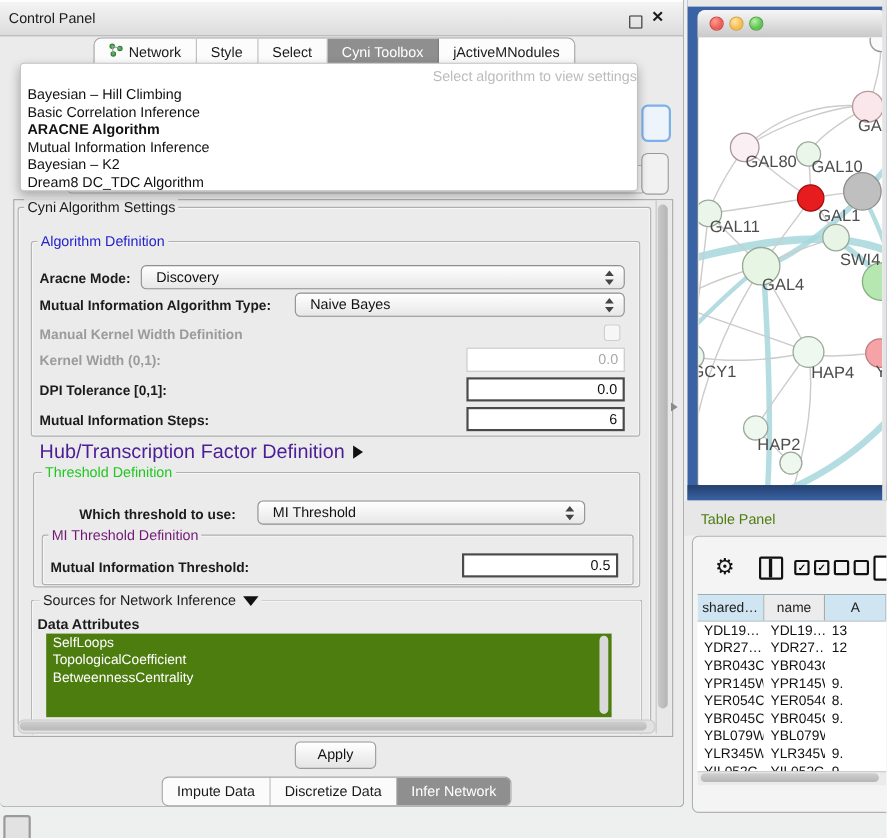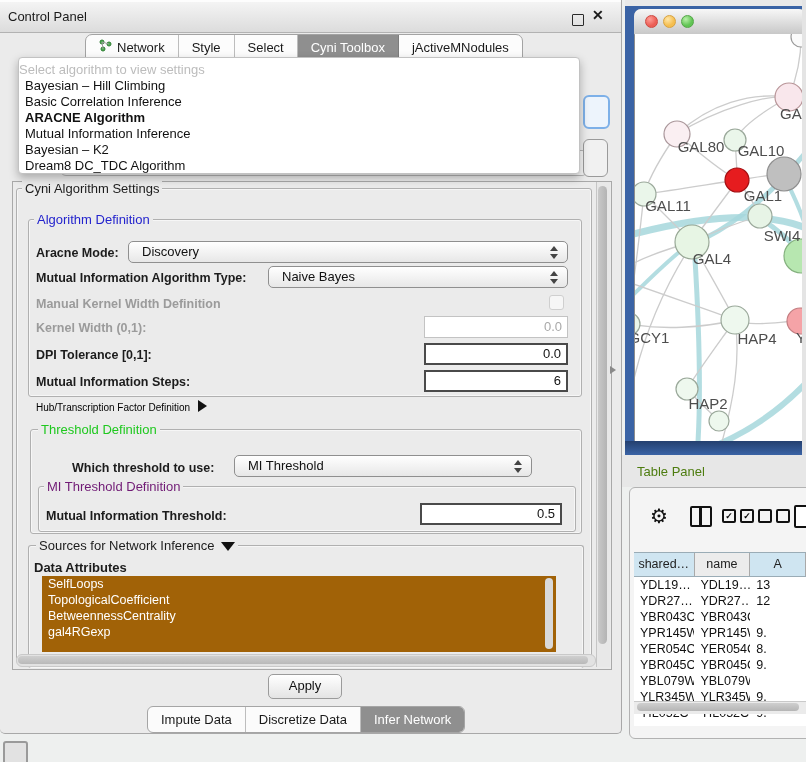--- a/index.html
+++ b/index.html
@@ -20,21 +20,21 @@
   #top-tabs{left:85px;top:34px;height:25px;display:flex;border:1px solid #a3a3a3;border-radius:7px 7px 0 0;
       background:#fcfcfc;overflow:hidden;}
   .tab{padding:0 13px;line-height:24px;font-size:13px;color:#1a1a1a;border-right:1px solid #bdbdbd;
       display:flex;align-items:center;gap:5px;white-space:nowrap;}
   .tab:last-child{border-right:none;}
   .tab.sel{background:#8f8f8f;color:#fff;border-right-color:#7d7d7d;}
 
   
   #algo-dd{left:18px;top:57px;width:560px;height:115px;background:#fff;border:1px solid #c2c2c2;
       border-radius:4px;box-shadow:0 4px 10px rgba(0,0,0,.28);z-index:30;}
-  #algo-placeholder{left:0;top:4px;width:560px;text-align:left;font-size:13px;color:#bcbcbc;}
+  #algo-placeholder{left:0;top:4px;width:560px;text-align:right;font-size:13px;color:#bcbcbc;}
   #algo-list{left:6px;top:20px;width:548px;}
   .algo-item{font-size:13px;color:#111;height:16px;line-height:16px;white-space:nowrap;}
   .algo-item.sel{font-weight:700;}
 
   
   #ghost-combo{left:60px;top:150px;width:528px;height:26px;border:1px solid #b4b4b4;border-radius:6px;
       background:#f4f4f4;z-index:5;font-size:13px;color:#cccccc;line-height:26px;padding-left:14px;box-sizing:border-box;}
   #focus-btn{left:583px;top:95px;width:23px;height:30px;border:2px solid #7db0e8;border-radius:6px;background:#edf4fc;z-index:6;}
   #plain-btn{left:583px;top:139px;width:23px;height:36px;border:1px solid #9a9a9a;border-radius:6px;background:#f1f1f1;z-index:6;}
 
@@ -101,21 +101,21 @@
       border-radius:6px 0 0 6px;box-sizing:border-box;}
   .tool-icon{top:506px;color:#111;}
   #gear-icon{left:650px;font-size:20px;line-height:20px;}
   #cols-icon{left:690px;width:18px;height:17px;border:2.5px solid #111;border-radius:2px;}
   #cols-icon div{position:absolute;left:7px;top:0;width:2.5px;height:17px;background:#111;}
   .cb{width:10px;height:10px;border:2px solid #111;border-radius:2px;font-size:9px;font-weight:700;
       line-height:10px;text-align:center;display:inline-block;}
   #cb-checked{left:722px;top:509px;display:flex;gap:4px;}
   #cb-unchecked{left:758px;top:509px;display:flex;gap:4px;}
   #page-icon{left:794px;top:505px;width:14px;height:19px;border:2px solid #111;border-radius:2px;background:#fff;}
-  #nt{left:634px;top:540px;width:172px;height:174px;background:#fff;overflow:hidden;margin-top:12px;}
+  #nt{left:634px;top:540px;width:172px;height:174px;background:#fff;overflow:hidden;}
   #nt-header{display:flex;height:23px;border-top:1px solid #9aacb6;border-bottom:1px solid #9aacb6;}
   .th{font-size:12.5px;color:#222;text-align:center;line-height:22px;box-sizing:border-box;border-right:1px solid #a9a9a9;white-space:nowrap;overflow:hidden;}
   .th.blue{background:#cfe5f1;}
   .th.gray{background:#ececec;}
   .tr{display:flex;height:16px;}
   .td{font-size:12.5px;color:#111;line-height:16px;box-sizing:border-box;padding-left:6px;white-space:nowrap;overflow:hidden;}
   #nt-hscroll{left:634px;top:701px;width:172px;height:12px;background:#ebebeb;border-top:1px solid #c9c9c9;}
   #nt-hthumb{left:637px;top:703px;width:162px;height:8px;background:linear-gradient(#cfcfcf,#b5b5b5);border-radius:4px;}
 </style>
 </head>
@@ -204,21 +204,21 @@
 
     <div class="abs lbl dis" style="left:36px;top:321px;">Kernel Width (0,1):</div>
     <div class="abs field dis" style="left:424px;top:316px;width:144px;">0.0</div>
 
     <div class="abs lbl" style="left:36px;top:348px;">DPI Tolerance [0,1]:</div>
     <div class="abs field" style="left:424px;top:343px;width:144px;">0.0</div>
 
     <div class="abs lbl" style="left:36px;top:375px;">Mutual Information Steps:</div>
     <div class="abs field" style="left:424px;top:370px;width:144px;">6</div>
 
-    <div class="abs" style="left:36px;top:400px;font-size:10px;color:#000000;">
+    <div class="abs" style="left:36px;top:400px;font-size:18px;color:#4c1d95;">
       <span>Hub/Transcription Factor Definition</span><span class="arrow-right"></span>
     </div>
 
     <div id="thr-group" class="abs groupbox"></div>
     <div class="abs group-title" style="left:38px;top:422px;color:#1ec81e;">Threshold Definition</div>
 
     <div class="abs lbl" style="left:72px;top:461px;">Which threshold to use:</div>
     <div class="abs combo" style="left:234px;top:455px;width:298px;">
       <span>MI Threshold</span>
       <span class="stepper">
@@ -231,25 +231,24 @@
     <div class="abs group-title" style="left:44px;top:479px;color:#701a75;">MI Threshold Definition</div>
 
     <div class="abs lbl" style="left:46px;top:509px;">Mutual Information Threshold:</div>
     <div class="abs field" style="left:420px;top:503px;width:142px;">0.5</div>
 
     <div id="src-group" class="abs groupbox"></div>
     <div class="abs group-title" style="left:36px;top:538px;color:#1c1c1c;">
       <span>Sources for Network Inference</span><span class="tri-dn-big"></span>
     </div>
     <div class="abs lbl" style="left:34px;top:560px;font-size:13px;">Data Attributes</div>
-    <div id="attr-list" class="abs" style="background: #a16207;">
+    <div id="attr-list" class="abs" style="background: #4d7c0f;">
         <div class="attr-item">SelfLoops</div>
         <div class="attr-item">TopologicalCoefficient</div>
         <div class="attr-item">BetweennessCentrality</div>
-        <div class="attr-item">gal4RGexp</div>
       </div>
     <div id="attr-scroll" class="abs"></div>
     <div id="hscroll" class="abs"></div>
     <div id="hthumb" class="abs"></div>
 
     <div id="apply-btn" class="abs">Apply</div>
 
     <div id="bottom-tabs" class="abs">
         <div class="tab" style="font-weight: 400;">Impute Data</div>
         <div class="tab" style="font-weight: 400;">Discretize Data</div>

